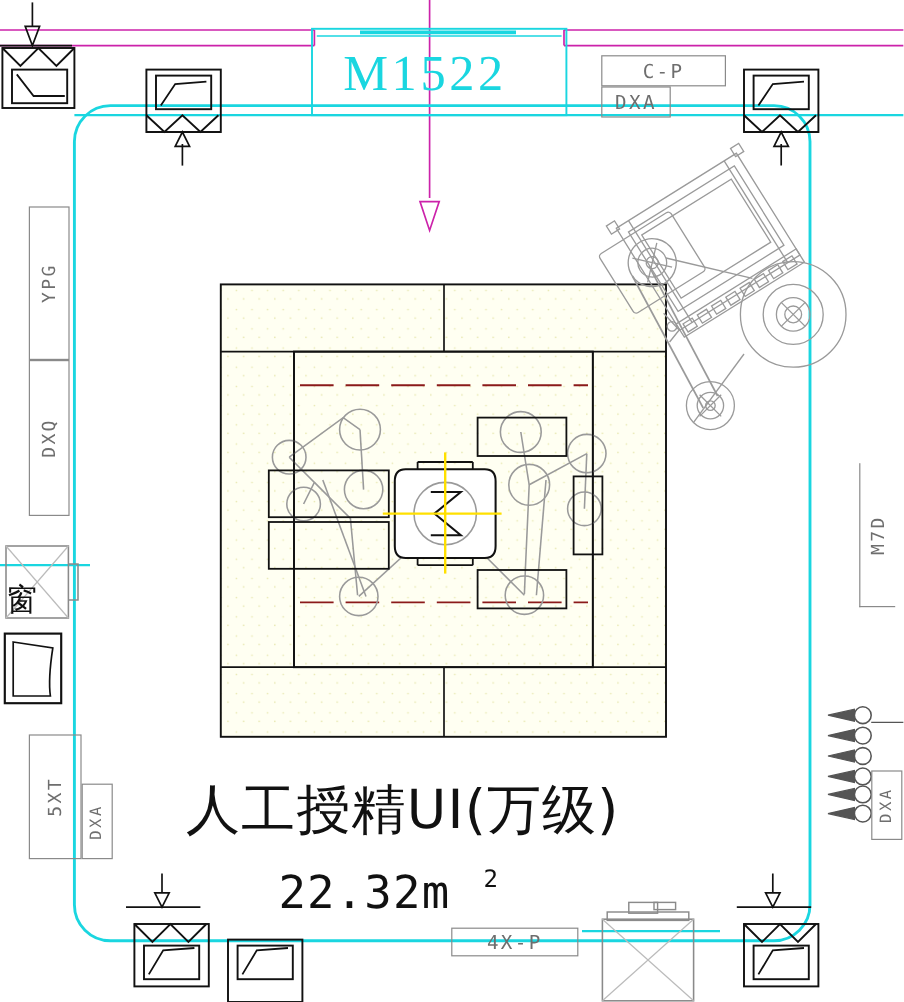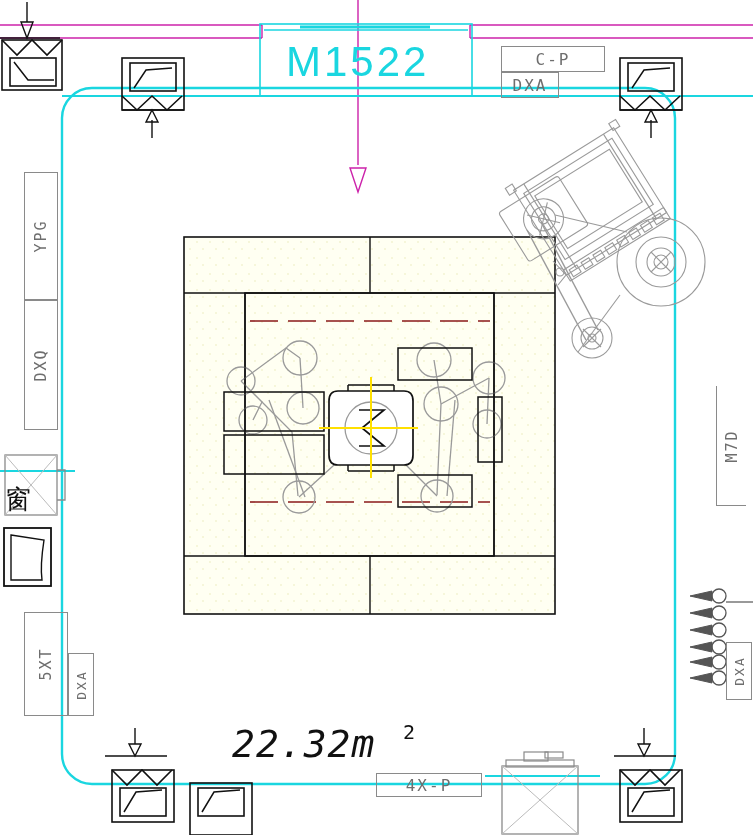--- a/index.html
+++ b/index.html
@@ -10,21 +10,21 @@
   svg{display:block;}
   .vlabelbox{position:absolute;border:1px solid #8a8a8a;box-sizing:border-box;}
   .vtxt{position:absolute;left:50%;top:50%;color:#6e6e6e;
         font-family:"DejaVu Sans Mono","Liberation Mono",monospace;
         font-size:15px;letter-spacing:2px;white-space:nowrap;}
   .vtxt.r90{transform:translate(-50%,-50%) rotate(-90deg);}
   .hbox{position:absolute;border:1px solid #8a8a8a;box-sizing:border-box;
         display:flex;align-items:center;justify-content:center;
         color:#6e6e6e;font-family:"DejaVu Sans Mono","Liberation Mono",monospace;
         font-size:16px;letter-spacing:2px;}
-  .cyanTxt{position:absolute;color:#1ad6e0;font-family:Liberation Sans, sans-serif;
+  .cyanTxt{position:absolute;color:#1ad6e0;font-family:Liberation Serif, serif;
            font-size:42px;letter-spacing:3px;white-space:nowrap;}
   .cnTitle{position:absolute;color:#111;white-space:nowrap;
            font-family:"DejaVu Sans","Liberation Sans",sans-serif;}
 </style>
 </head>
 <body>
 
 <div id="stage">
 
   <svg class="abs" style="left:0;top:0" width="753" height="835">
@@ -336,19 +336,20 @@
   </div>
   <div class="vlabelbox" style="left:726px;top:642px;width:26px;height:58px;">
     <span class="vtxt r90" style="font-size:13px;">DXA</span>
   </div>
 
   <div class="hbox" style="left:376px;top:773px;width:106px;height:24px;">4X-P</div>
 
   <div class="cnTitle" style="left:5px;top:482px;font-size:26px;color:#111;">窗</div>
 
 
+  <div class="cnTitle" style="left:155px;top:645px;font-size:45px;letter-spacing:1px;">人工授精UI(万级)</div>
 
   <div class="cnTitle" style="left:232px;top:722px;font-size:38px;
-              font-family:'DejaVu Sans Mono','Liberation Mono',monospace;letter-spacing:1px;font-style:italic;">22.32m</div>
+              font-family:'DejaVu Sans Mono','Liberation Mono',monospace;letter-spacing:1px;">22.32m</div>
   <div class="cnTitle" style="left:403px;top:720px;font-size:20px;
               font-family:'DejaVu Sans Mono','Liberation Mono',monospace;">2</div>
 
 </div>
 
 </body></html>

